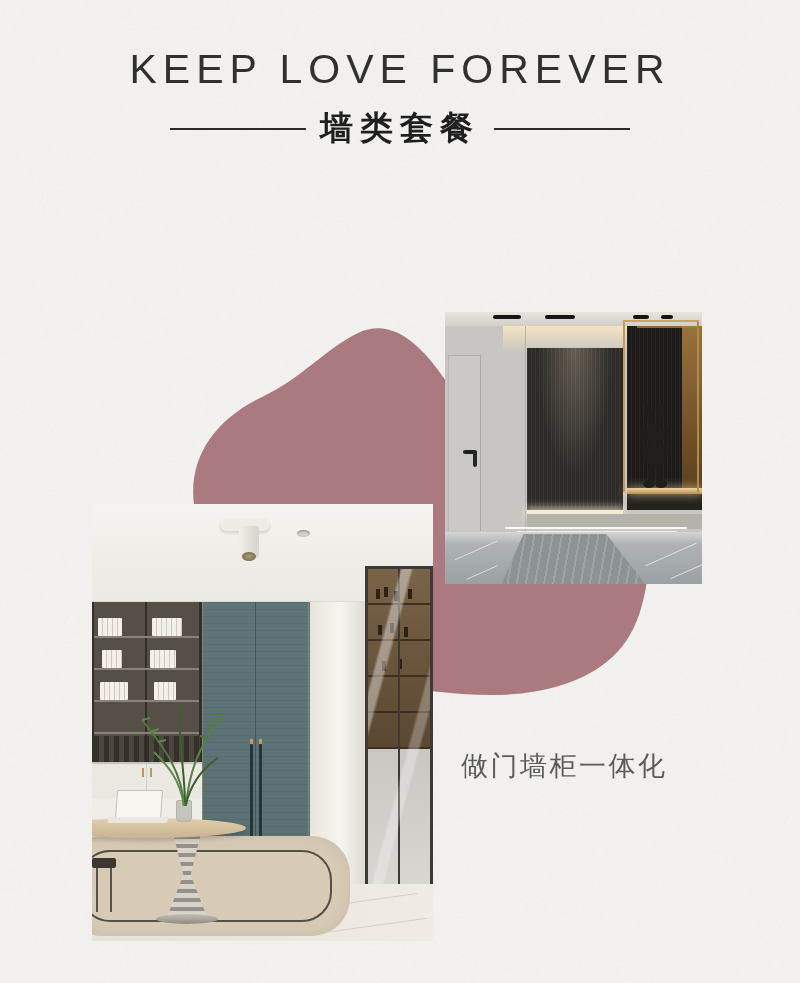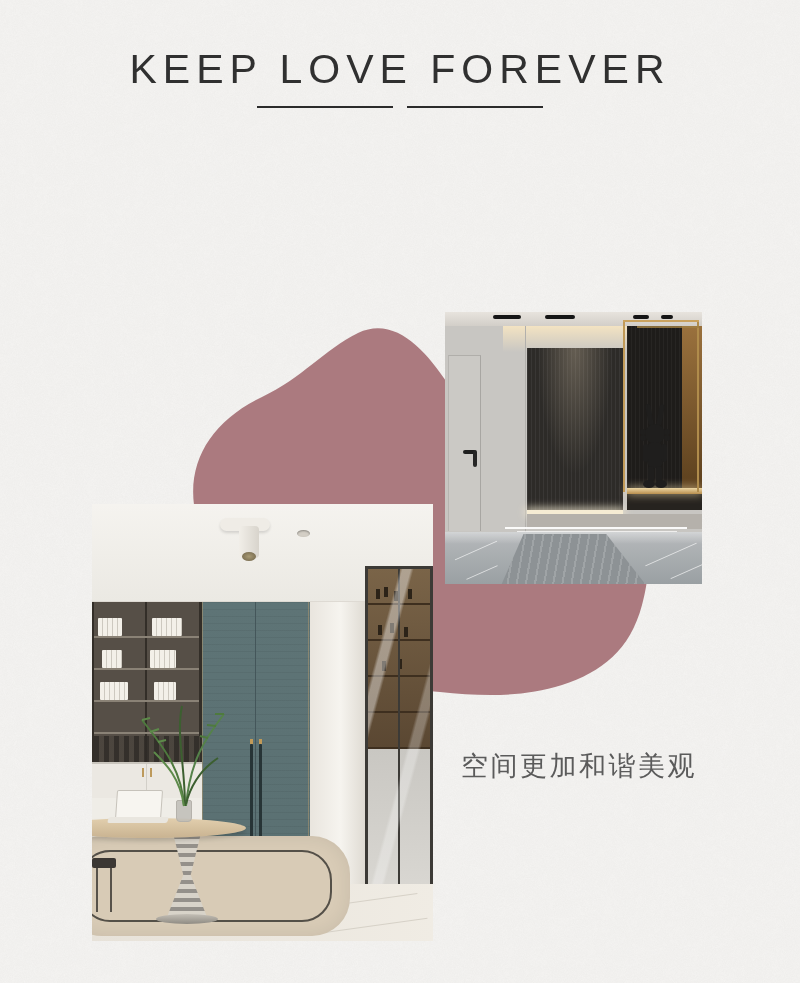--- a/index.html
+++ b/index.html
@@ -194,20 +194,21 @@
              C 480,350 452,372 412,385
              C 370,398 330,396 290,392
              C 230,386 150,380 110,340
              C 75,305 50,258 44,205 Z"></path>
   </svg>
 
   <header class="header">
     <h1 class="title">KEEP LOVE FOREVER</h1>
     <div class="subtitle-row">
       <span class="rule"></span>
+      <span class="subtitle">墙类套餐</span>
       <span class="rule"></span>
     </div>
   </header>
 
   <figure class="photo photo-entry" aria-label="玄关门墙柜效果图">
     <div class="e-ceiling"></div>
     <div class="e-slot a"></div>
     <div class="e-slot b"></div>
     <div class="e-slot c"></div>
     <div class="e-slot d"></div>
@@ -331,16 +332,16 @@
         <path d="M53,106 C53,66 44,34 50,6" stroke="#3c5f30"></path>
         <path d="M52,106 C48,78 34,64 22,52" stroke="#5d8a4a"></path>
         <path d="M54,104 C60,80 74,66 86,58" stroke="#3c5f30"></path>
         <path d="M10,20 l8,-2 M18,32 l9,-3 M26,42 l8,-2" stroke="#5d8a4a"></path>
         <path d="M92,14 l-9,0 M84,26 l-9,-1 M76,38 l-8,-2" stroke="#4e7a3e"></path>
       </g>
     </svg>
   </figure>
 
   <ul class="features">
-    <li>空间更加和谐美观</li>
+    <li>做门墙柜一体化</li>
   </ul>
 
 </div>
 
 </body></html>

